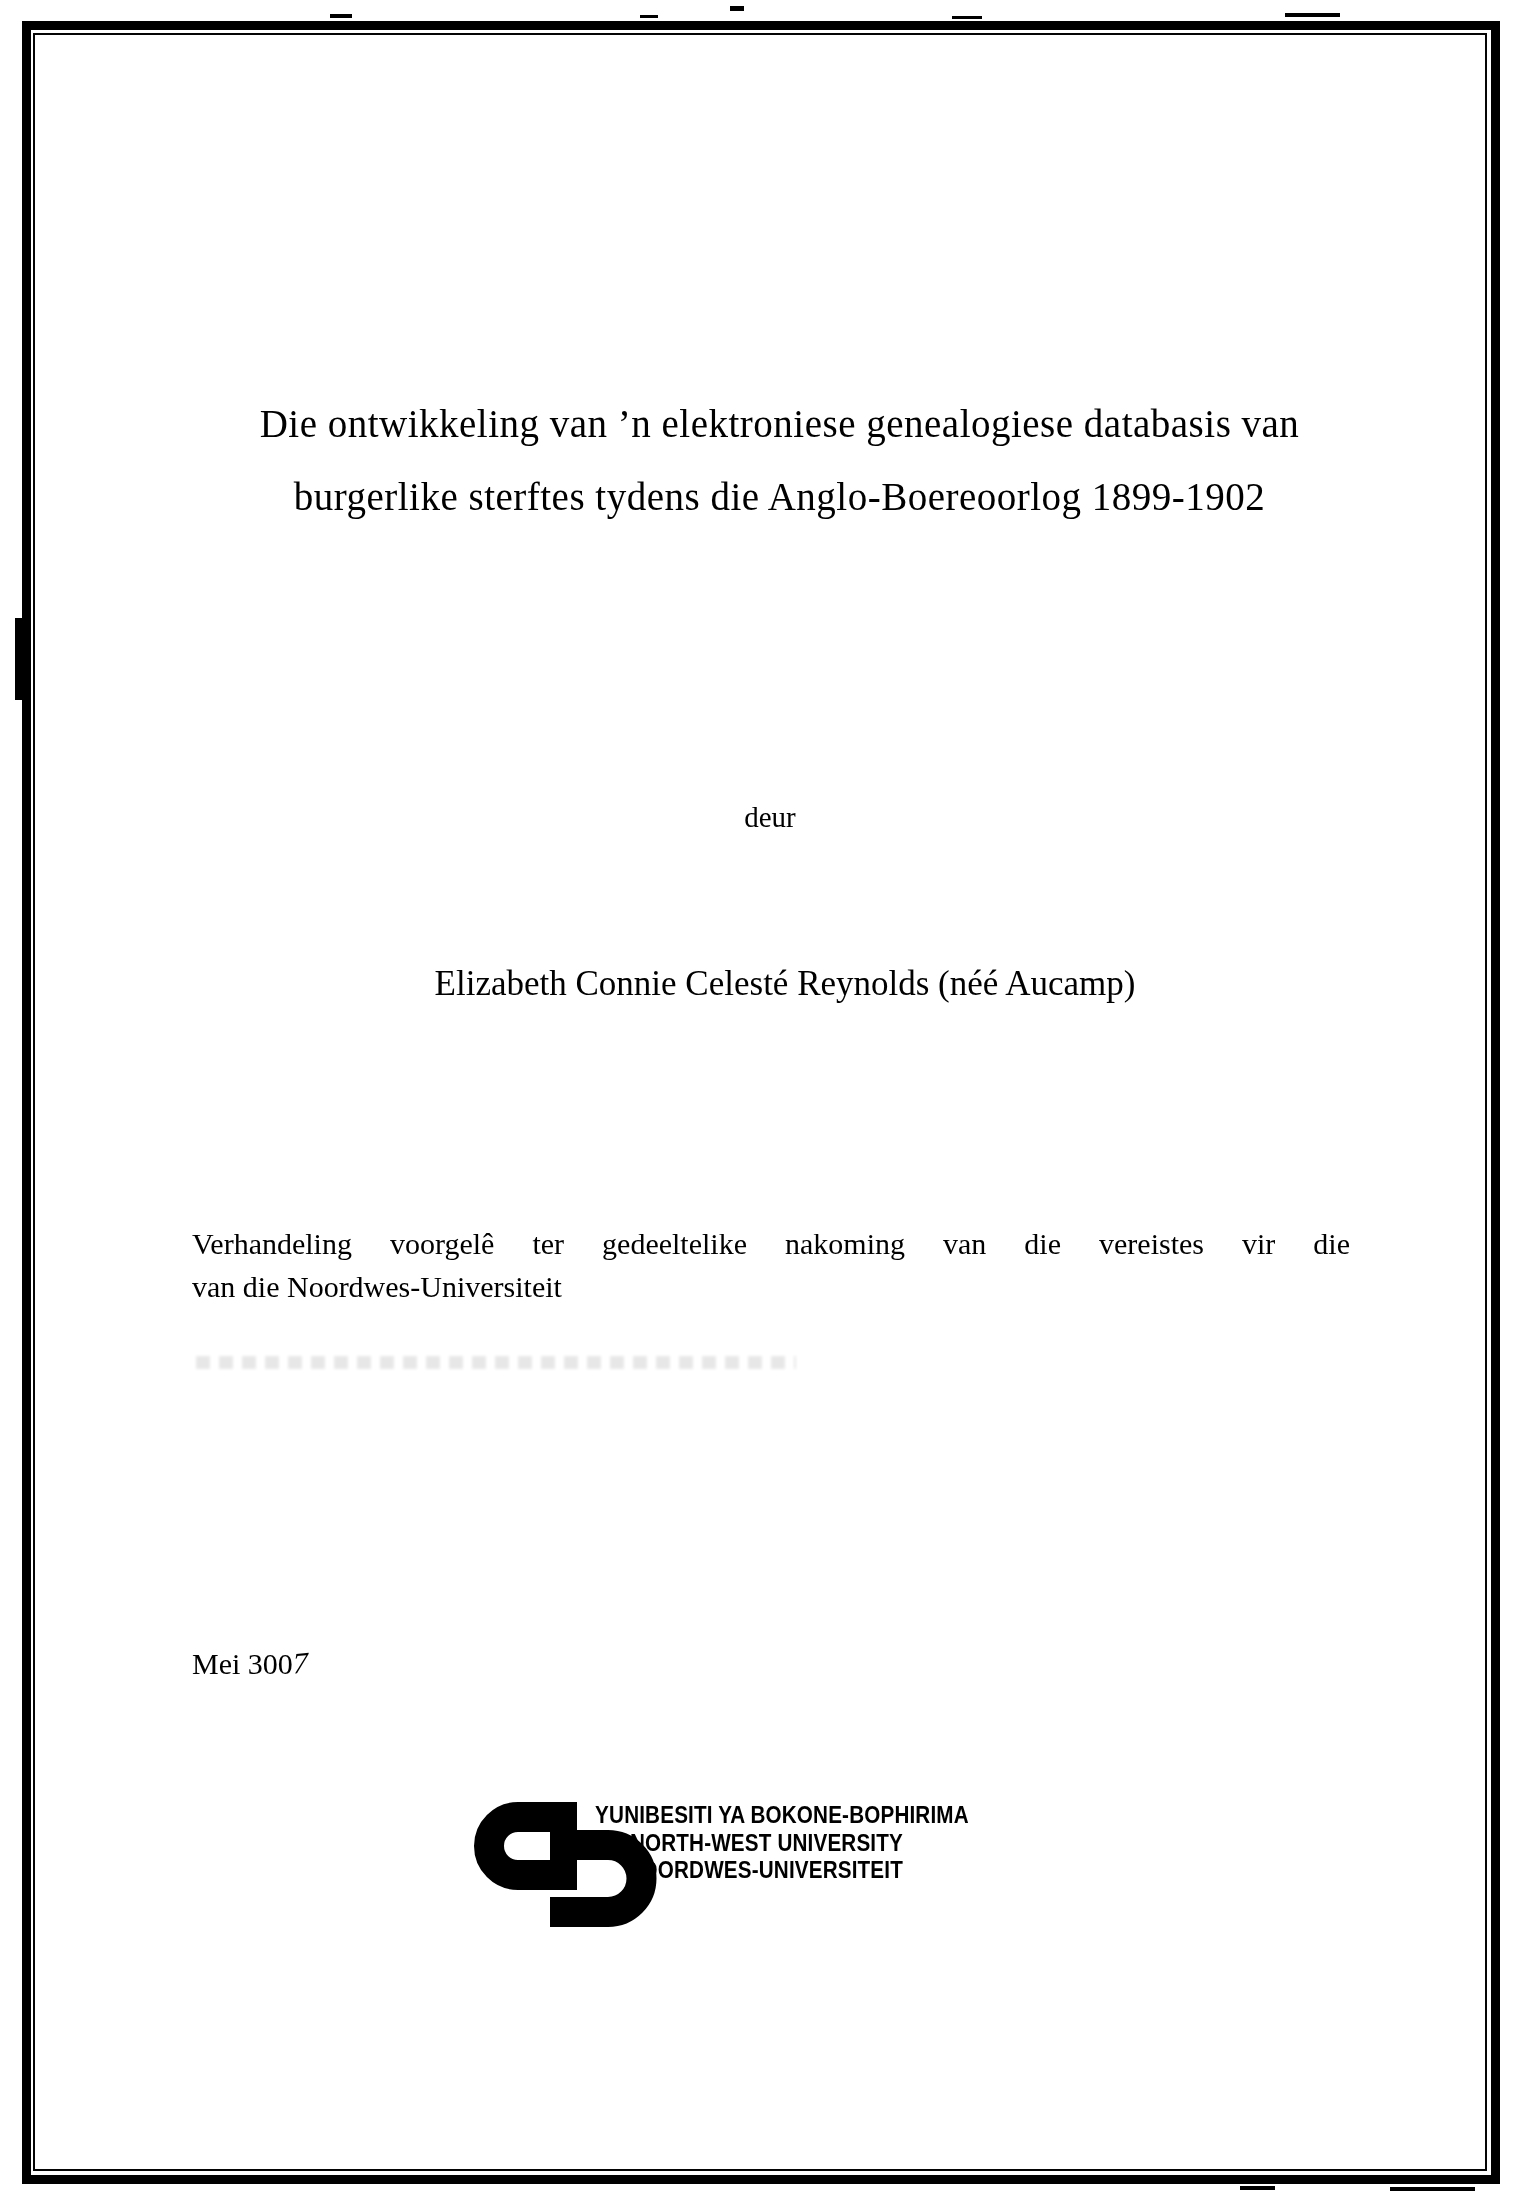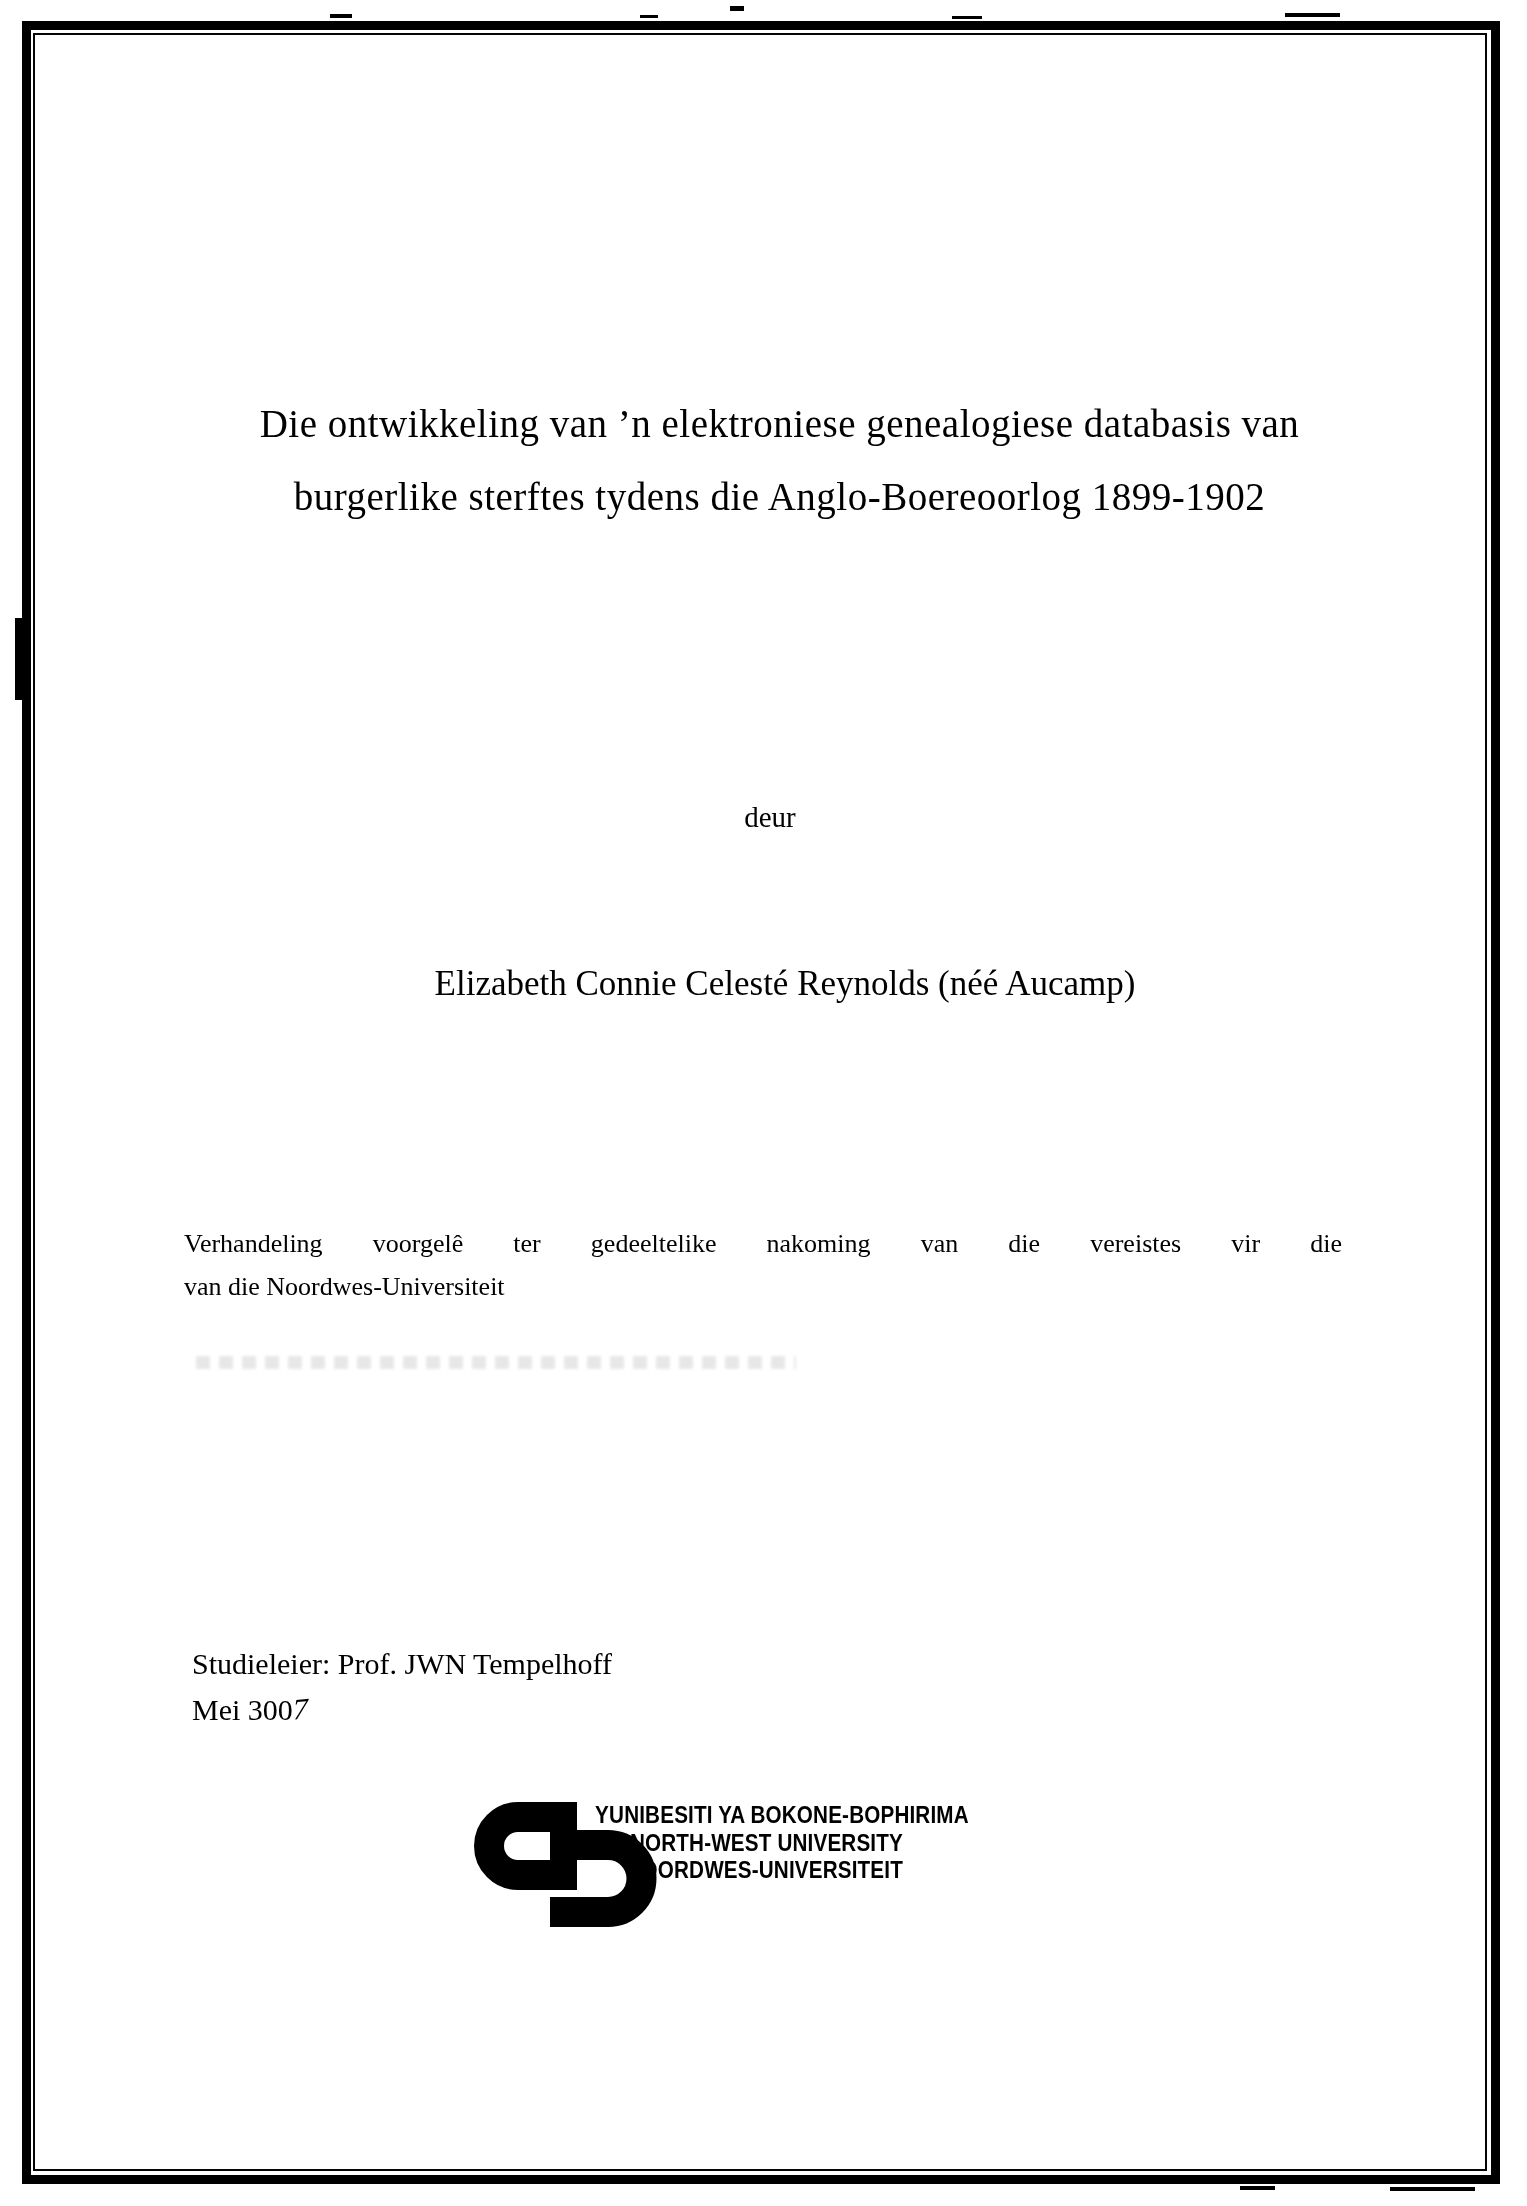--- a/index.html
+++ b/index.html
@@ -12,22 +12,22 @@
   .frame-outer { position:absolute; inset:21px 27px 22px 22px; border:9px solid #000; }
   .frame-inner { position:absolute; inset:33px 40px 35px 33px; border:2px solid #050505; }
 
   .title-block { position:absolute; top:387px; left:76px; width:1407px;
     text-align:center; font-size:39px; line-height:73px; letter-spacing:0.5px; }
   .byline { position:absolute; top:803px; left:0; width:1540px;
     text-align:center; font-size:29px; line-height:29px; }
   .author { position:absolute; top:966px; left:30px; width:1510px;
     text-align:center; font-size:35px; line-height:35px; }
 
-  .thesis { position:absolute; left:184px; top:1222px; width:1158px;
-    font-size:26px; line-height:43px;font-family:Liberation Serif, serif; }
+  .thesis { position:absolute; left:192px; top:1222px; width:1158px;
+    font-size:30px; line-height:43px;font-family:Liberation Serif, serif; }
   .thesis .justify { text-align:justify; text-align-last:justify; }
   .thesis .it { font-style:italic; }
 
   .supervisor-block { position:absolute; left:192px; top:1641px;
     font-size:30px; line-height:46px; }
   .digit-skew { display:inline-block; transform:skewX(-14deg) rotate(-6deg) translateY(-1px); }
 
   .logo-mark { position:absolute; left:468px; top:1802px; width:190px; height:125px; }
   .logo-text { position:absolute; left:545px; top:1801px; width:358px;
     text-align:right; white-space:nowrap;
@@ -55,21 +55,20 @@
 <div class="byline">deur</div>
 
 <div class="author">Elizabeth Connie Celesté Reynolds (néé Aucamp)</div>
 
 <div class="thesis">
   <div class="justify">Verhandeling voorgelê ter gedeeltelike nakoming van die vereistes vir die</div>
   <div>van die Noordwes-Universiteit</div>
 </div>
 
 <div class="supervisor-block">
-  <div>Studieleier: Prof. JWN Tempelhoff</div>
   <div><span>Mei 300</span><span class="digit-skew">7</span></div>
 </div>
 
 <svg class="logo-mark" viewBox="0 0 190 125" aria-hidden="true">
   <path d="M 109 15 L 50 15 A 29 29 0 0 0 50 73 L 109 73" fill="none" stroke="#000" stroke-width="30"></path>
   <path d="M 82 43 L 140 43 A 33.5 33.5 0 0 1 140 110 L 82 110" fill="none" stroke="#000" stroke-width="30"></path>
 </svg>
 
 <div class="logo-text">
   <div>YUNIBESITI YA BOKONE-BOPHIRIMA</div>

